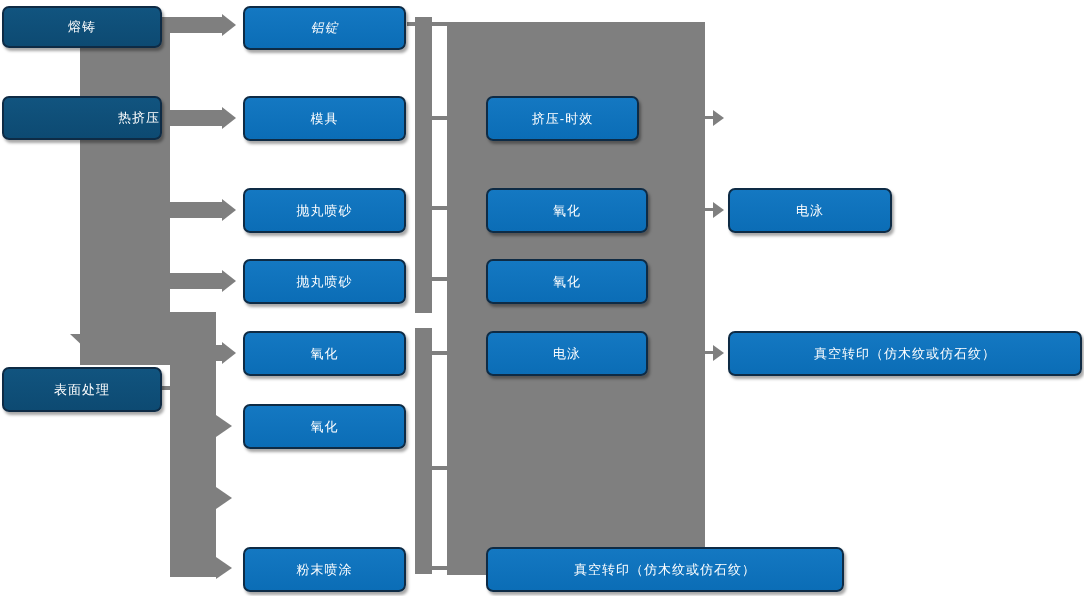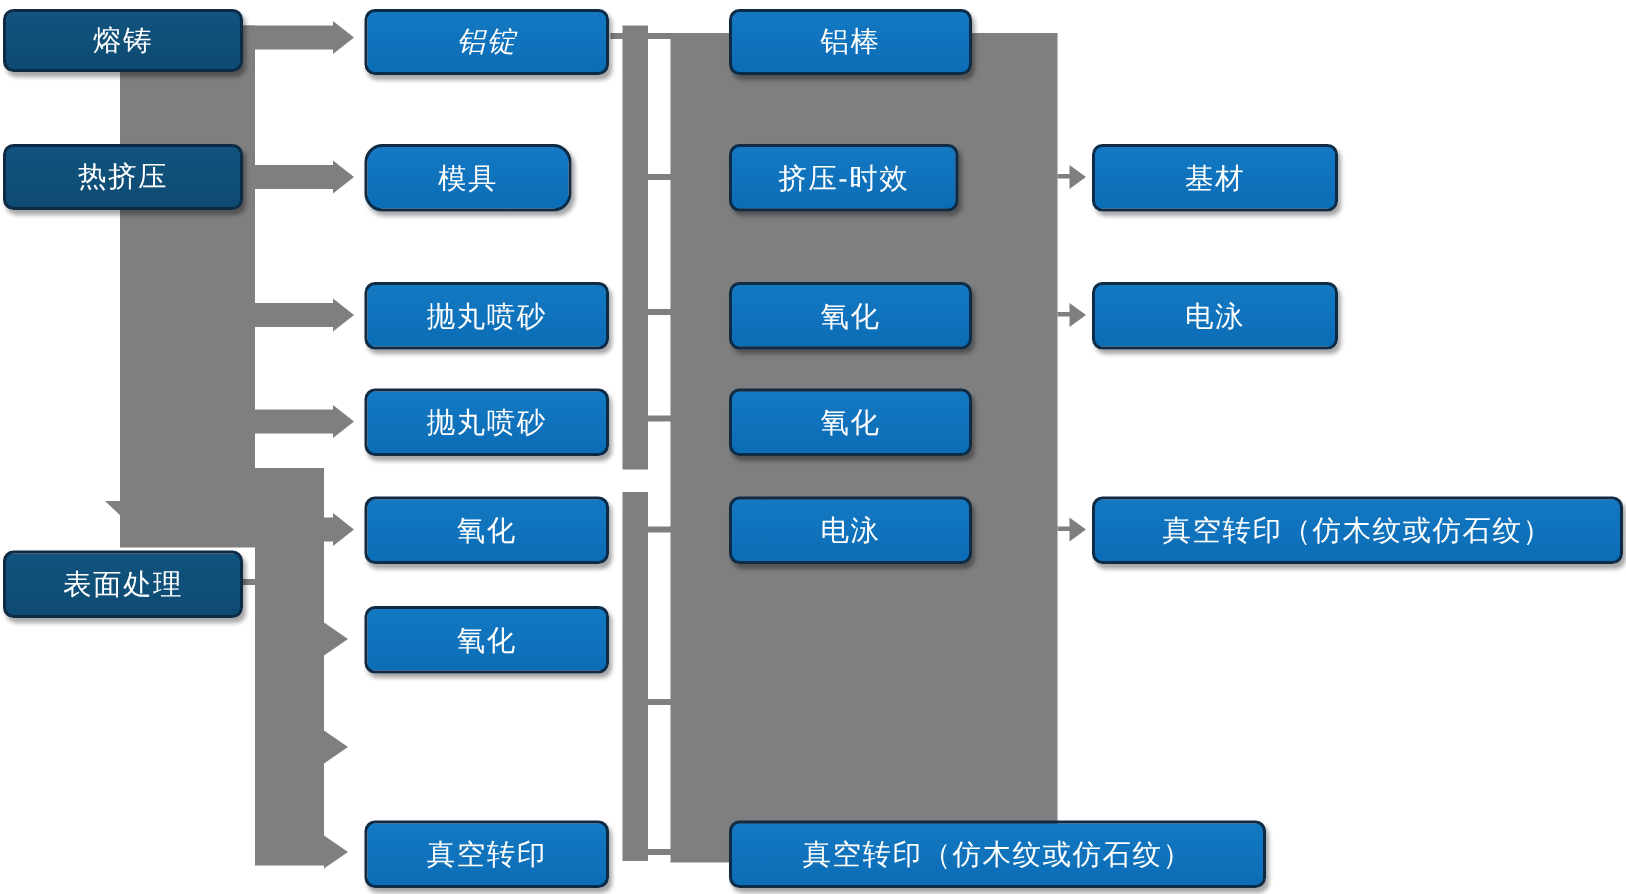--- a/index.html
+++ b/index.html
@@ -8,21 +8,21 @@
     width:1084px;height:596px;
     background:#ffffff;
     font-family:"Liberation Sans","DejaVu Sans",sans-serif;
     overflow:hidden;
   }
   .gray{position:absolute;background:#7f7f7f;}
   .node{
     position:absolute;
     display:flex;align-items:center;justify-content:center;
     color:#ffffff;
-    font-size:19px;
+    font-size:13px;
     letter-spacing:1px;
     text-align:center;
     border:2px solid #0e2b45;
     border-radius:7px;
     box-sizing:border-box;
     background:linear-gradient(180deg,#1478c2 0%,#0b6db6 100%);
     box-shadow:2px 3px 3px rgba(0,0,0,0.35);
     white-space:nowrap;
   }
   .node.dark{
@@ -85,71 +85,65 @@
   <div class="gray" style="left:705px;top:116px;width:9px;height:3px;"></div>
   <div class="arr-r small" style="left:713px;top:110px;"></div>
   <div class="gray" style="left:705px;top:208px;width:9px;height:3px;"></div>
   <div class="arr-r small" style="left:713px;top:202px;"></div>
   <div class="gray" style="left:705px;top:351px;width:9px;height:3px;"></div>
   <div class="arr-r small" style="left:713px;top:345px;"></div>
 
   <div class="node dark" style="left:2px;top:6px;width:160px;height:42px;">
     <span>熔铸</span>
   </div>
-  <div class="node dark" style="left:2px;top:96px;width:160px;height:44px;">
+  <div class="node dark" style="left:2px;top:96px;width:160px;height:44px;justify-content:flex-end;">
     <span>热挤压</span>
   </div>
   <div class="node dark" style="left:2px;top:367px;width:160px;height:45px;">
     <span>表面处理</span>
   </div>
 
   <div class="node" style="left:243px;top:6px;width:163px;height:44px;font-style:italic;">
     <span>铝锭</span>
   </div>
-  <div class="node" style="left:243px;top:96px;width:138px;height:45px;border-radius:12px;">
+  <div class="node" style="left:243px;top:96px;width:163px;height:45px;">
     <span>模具</span>
   </div>
   <div class="node" style="left:243px;top:188px;width:163px;height:45px;">
     <span>抛丸喷砂</span>
   </div>
   <div class="node" style="left:243px;top:259px;width:163px;height:45px;">
     <span>抛丸喷砂</span>
   </div>
   <div class="node" style="left:243px;top:331px;width:163px;height:45px;">
     <span>氧化</span>
   </div>
   <div class="node" style="left:243px;top:404px;width:163px;height:45px;">
     <span>氧化</span>
   </div>
   <div class="node" style="left:243px;top:547px;width:163px;height:45px;">
-    <span>真空转印</span>
+    <span>粉末喷涂</span>
   </div>
 
-  <div class="node" style="left:486px;top:6px;width:162px;height:44px;">
-    <span>铝棒</span>
-  </div>
   <div class="node" style="left:486px;top:96px;width:153px;height:45px;">
     <span>挤压-时效</span>
   </div>
   <div class="node" style="left:486px;top:188px;width:162px;height:45px;">
     <span>氧化</span>
   </div>
   <div class="node" style="left:486px;top:259px;width:162px;height:45px;">
     <span>氧化</span>
   </div>
   <div class="node" style="left:486px;top:331px;width:162px;height:45px;">
     <span>电泳</span>
   </div>
   <div class="node" style="left:486px;top:547px;width:358px;height:45px;">
     <span>真空转印（仿木纹或仿石纹）</span>
   </div>
 
-  <div class="node" style="left:728px;top:96px;width:164px;height:45px;">
-    <span>基材</span>
-  </div>
   <div class="node" style="left:728px;top:188px;width:164px;height:45px;">
     <span>电泳</span>
   </div>
   <div class="node" style="left:728px;top:331px;width:354px;height:45px;">
     <span>真空转印（仿木纹或仿石纹）</span>
   </div>
 
 </div>
 
 </body></html>

